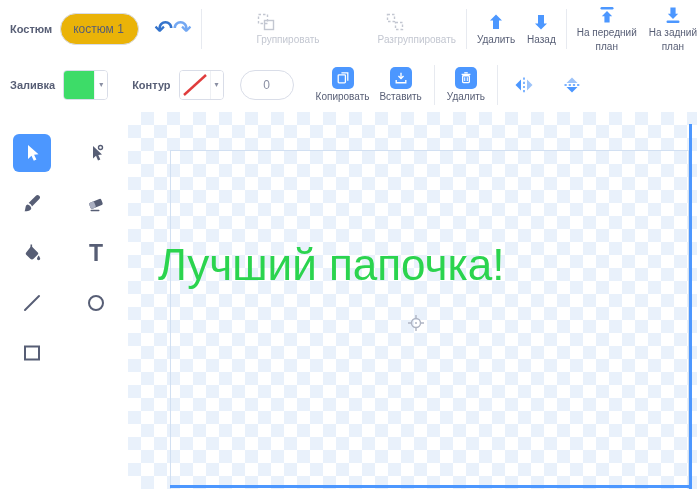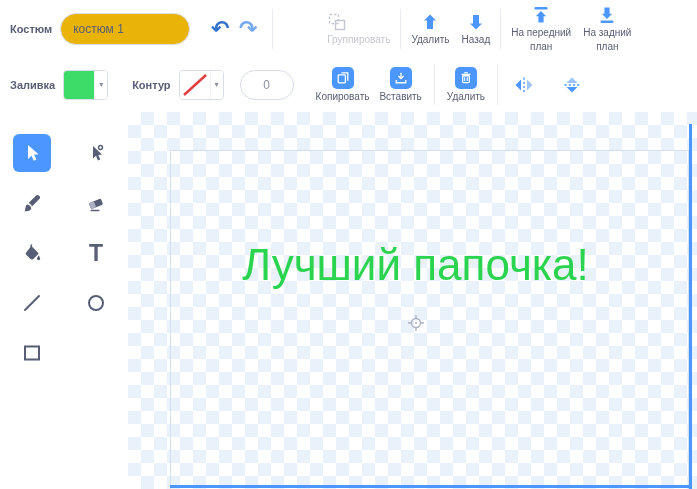--- a/index.html
+++ b/index.html
@@ -44,21 +44,21 @@
     background-color:#fff;
     background-image:
       linear-gradient(45deg,#e9f1fb 25%,transparent 25%,transparent 75%,#e9f1fb 75%),
       linear-gradient(45deg,#e9f1fb 25%,transparent 25%,transparent 75%,#e9f1fb 75%);
     background-size:26px 26px;
     background-position:0 0,13px 13px;
   }
   .inner-rect { position:absolute; left:42px; top:38px; right:8px; bottom:-6px; border:1px solid #d2e0f2; }
   .vline { position:absolute; right:5px; top:12px; bottom:0; width:3px; background:#4c97ff; }
   .hline { position:absolute; left:42px; right:5px; bottom:1px; height:3px; background:#4c97ff; }
-  .canvas-text { position:absolute; left:30px; right:24px; top:128px; text-align:center; font-size:44px; white-space:nowrap; }
+  .canvas-text { position:absolute; left:30px; right:24px; top:128px; font-size:44px; white-space:nowrap; }
   .crosshair { position:absolute; left:278px; top:201px; width:20px; height:20px; }.ml10{margin-left:10px}.ml12{margin-left:12px}.ml14{margin-left:14px}
   .ml16{margin-left:16px}.ml20{margin-left:20px}.ml22{margin-left:22px}.ml24{margin-left:24px}
   .mh10{margin:0 10px}.mh12{margin:0 12px}
 </style>
 </head>
 <body>
 
 <div class="app">
 
   <div class="topbar bar">
@@ -79,20 +79,29 @@
     <button class="lbl-btn disabled">
       <span class="ticon">
         <svg width="20" height="20" viewBox="0 0 20 20">
             <rect x="2.5" y="2.5" width="9" height="9" fill="none" stroke="#c3c7d1" stroke-width="1.4" stroke-dasharray="2.5 2"></rect>
             <rect x="8.5" y="8.5" width="9" height="9" fill="none" stroke="#c3c7d1" stroke-width="1.4"></rect>
           </svg>
       </span>
       <span class="cap">Группировать</span>
     </button>
 
+    <button class="lbl-btn disabled ml14">
+      <span class="ticon">
+        <svg width="20" height="20" viewBox="0 0 20 20">
+            <rect x="2.5" y="2.5" width="7" height="7" fill="none" stroke="#c3c7d1" stroke-width="1.4" stroke-dasharray="2.5 2"></rect>
+            <rect x="10.5" y="10.5" width="7" height="7" fill="none" stroke="#c3c7d1" stroke-width="1.4" stroke-dasharray="2.5 2"></rect>
+          </svg>
+      </span>
+      <span class="cap">Разгруппировать</span>
+    </button>
 
     <div class="vdiv mh10"></div>
 
     <button class="lbl-btn">
       <span class="ticon">
         <svg width="20" height="20" viewBox="0 0 20 20">
             <path d="M10 2.5 L16 8.5 H13 V17 H7 V8.5 H4 Z" fill="#4c97ff"></path>
           </svg>
       </span>
       <span class="cap">Удалить</span>

